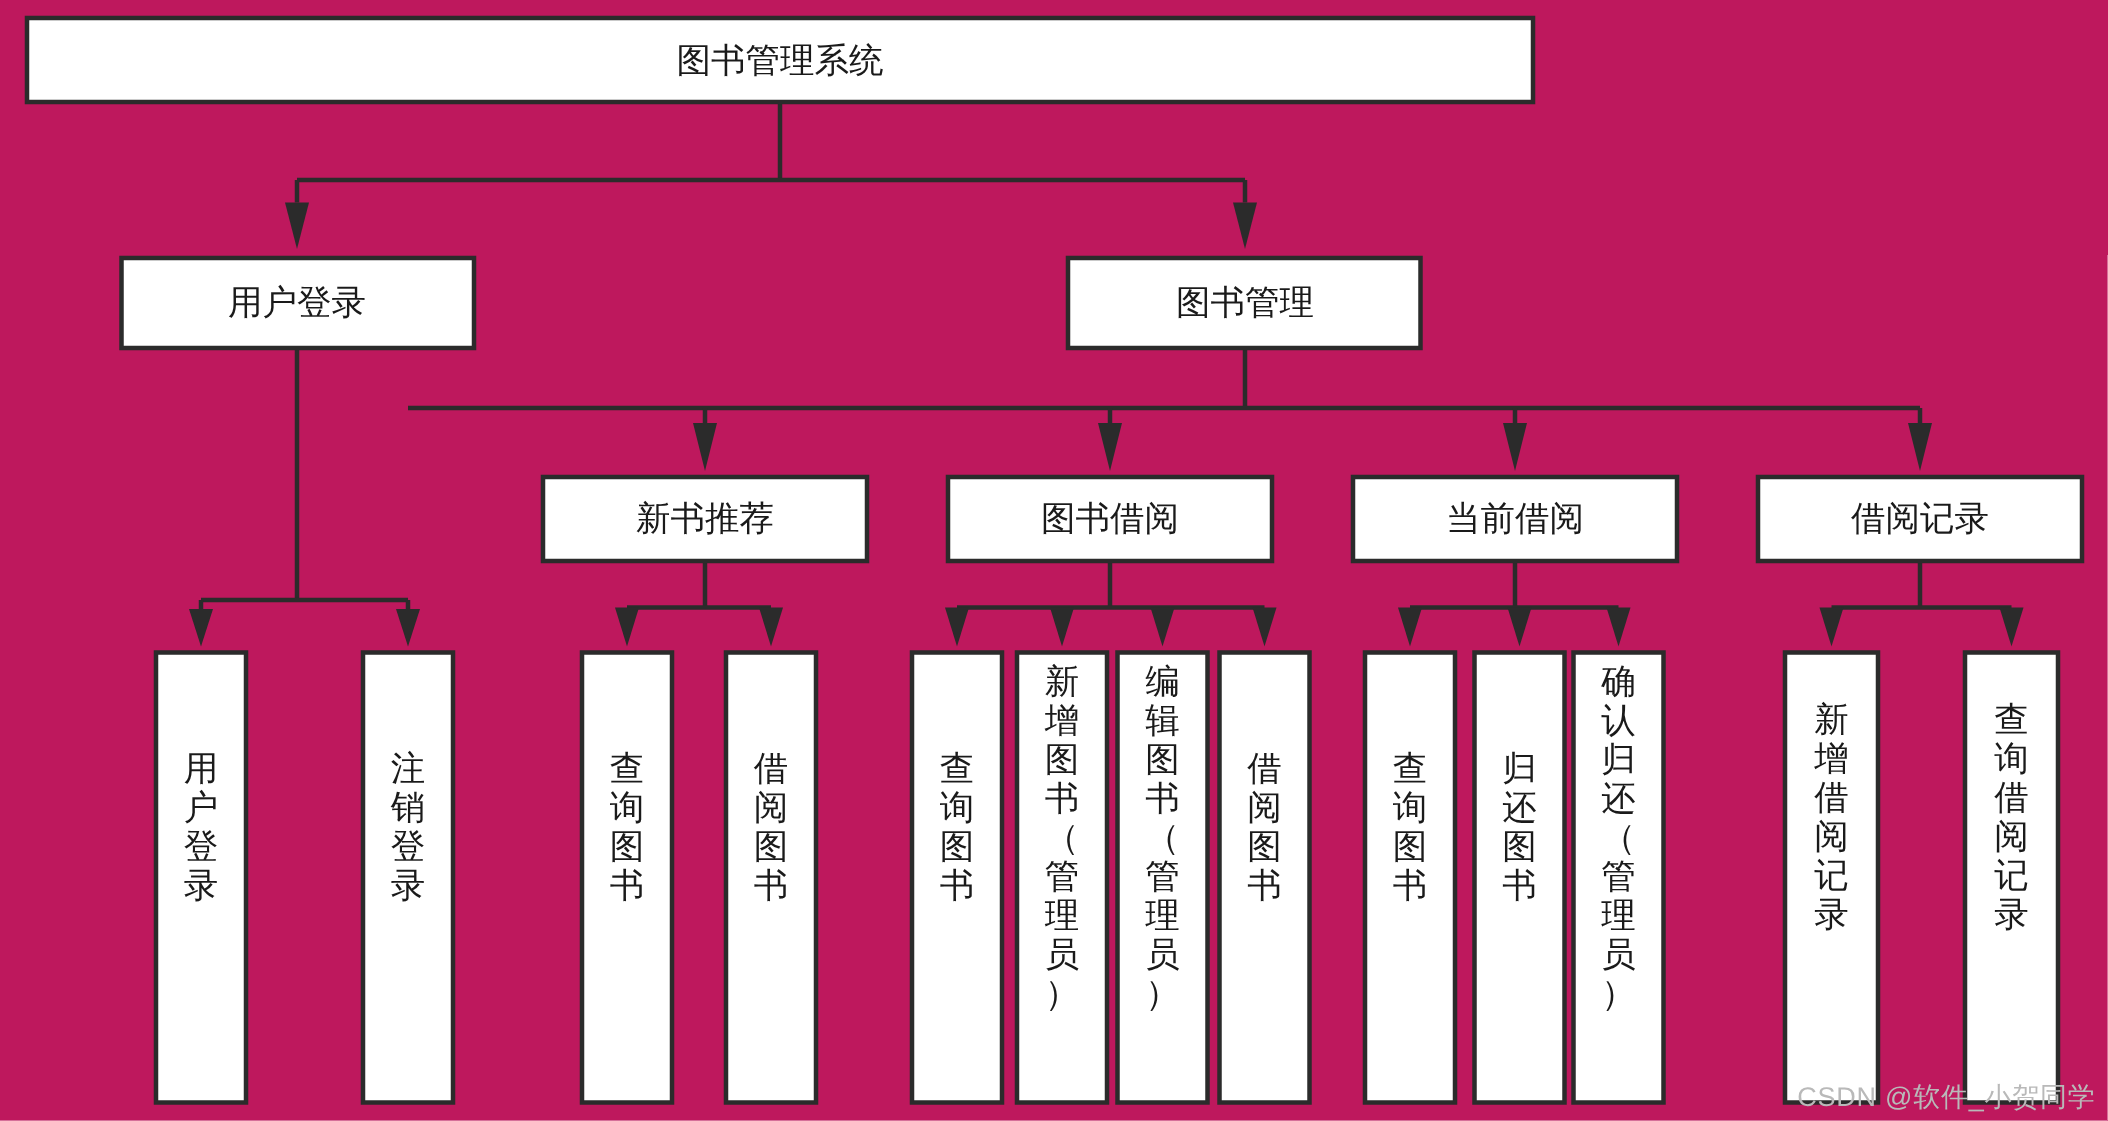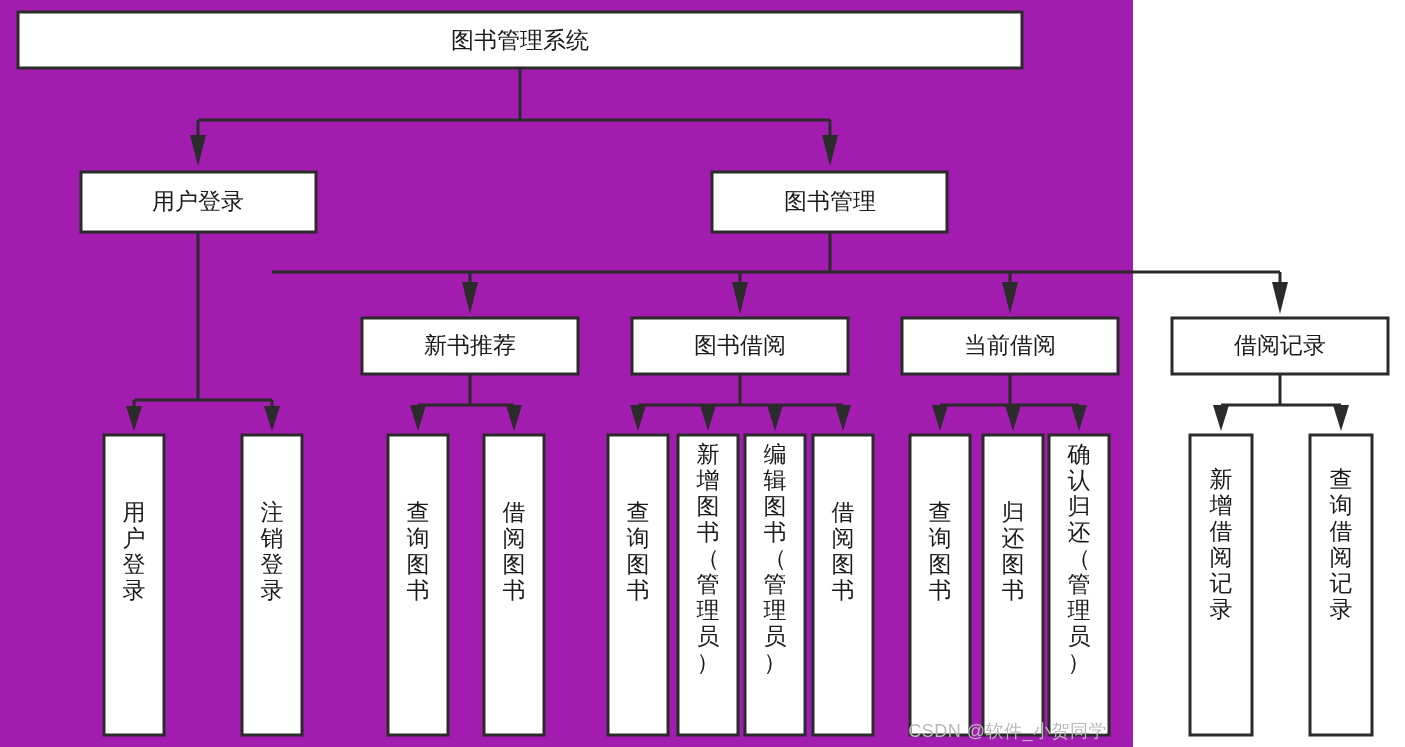--- a/index.html
+++ b/index.html
@@ -10,23 +10,23 @@
   }
   body {
     width: 1405px;
     height: 747px;
     font-family: "Liberation Sans", "DejaVu Sans", sans-serif;
     overflow: hidden;
     position: relative;
   }
   #diagram-root {
     position: relative;
-    width: 1133px;
+    width: 1405px;
     height: 747px;
-    background: #a21caf;
+    background: #be185d;
     text-decoration: underline;
   }
   svg#diagram-canvas {
     position: absolute;
     left: 0;
     top: 0;
     width: 1405px;
     height: 747px;
     display: block;
   }
@@ -53,21 +53,21 @@
     dominant-baseline: middle;
   }
   .node-label-v {
     font-family: "Liberation Sans", "DejaVu Sans", sans-serif;
     font-size: 23px;
     fill: #1a1a1a;
     text-anchor: middle;
   }
   .watermark-text {
     position: absolute;
-    right: 26px;
+    right: 8px;
     bottom: 4px;
     font-family: "Liberation Sans", "DejaVu Sans", sans-serif;
     font-size: 18px;
     color: #b9b9b9;
     letter-spacing: 0.5px;
     white-space: nowrap;
     user-select: none;
   }
 </style>
 </head>

